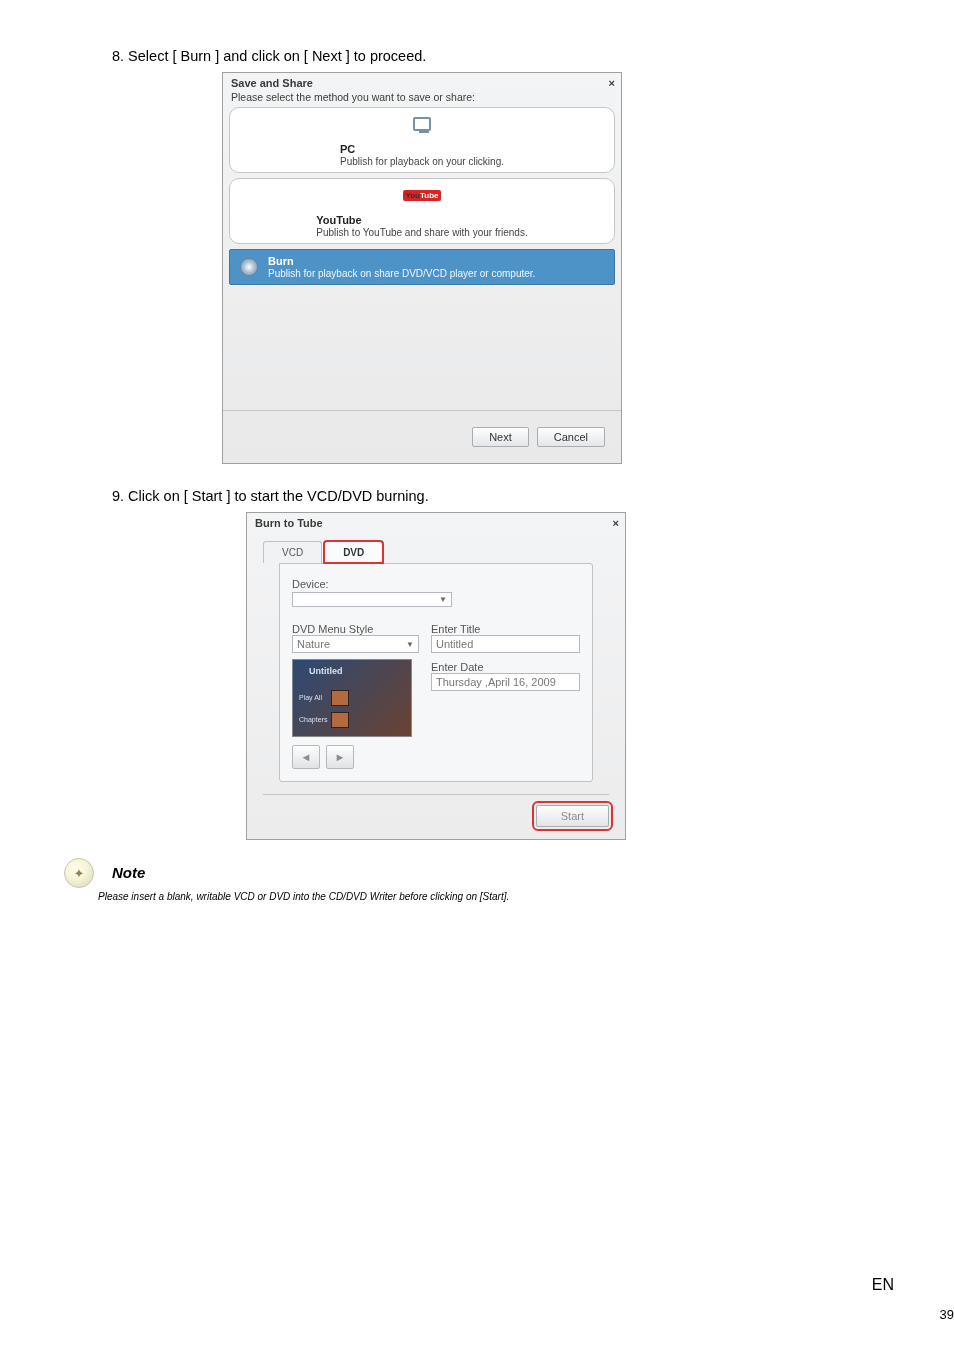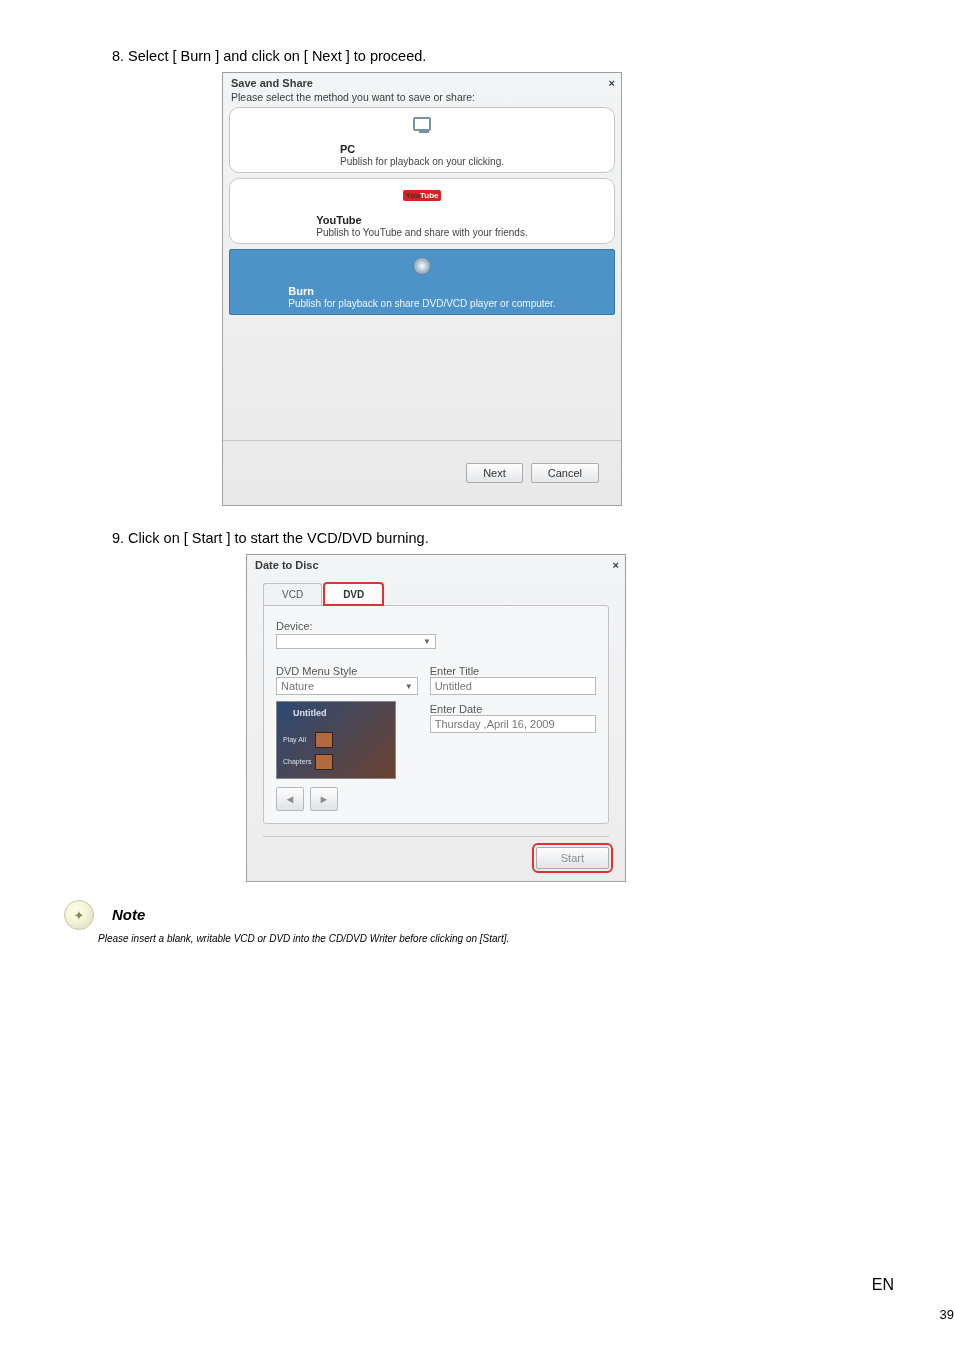--- a/index.html
+++ b/index.html
@@ -40,28 +40,28 @@
     display:flex; align-items:center; gap:8px;
     background:#ffffff; border:1px solid #c6c6c6; border-radius:10px;
     padding:5px 8px; margin-bottom:5px;flex-direction:column;
   }
   .opt .ic { width:22px; height:22px; display:flex; align-items:center; justify-content:center; }
   .opt .txt b { display:block; font-size:11px; color:#222; }
   .opt .txt span { font-size:10px; color:#444; }
   .opt-sel {
     display:flex; align-items:center; gap:8px;
     background:#4e93c7; border:1px solid #3c78a6; border-radius:2px;
-    padding:5px 8px; margin-bottom:5px; color:#fff;flex-direction:column;
+    padding:5px 8px; margin-bottom:5px; color:#fff;
   }
   .opt-sel .ic { width:22px; height:22px; display:flex; align-items:center; justify-content:center; }
   .opt-sel .txt b { display:block; font-size:11px; color:#fff; }
   .opt-sel .txt span { font-size:10px; color:#eef6fd; }
   .dlg1-space { height:120px; }
   .dlg1-actions {
-    border-top:1px solid #c6c6c6; padding:22px; display:flex; justify-content:flex-end; gap:8px;
+    border-top:1px solid #c6c6c6; padding:16px; display:flex; justify-content:flex-end; gap:8px;
   }
   .btn {
     border:1px solid #a9adb2; background:linear-gradient(#fefefe,#e4e6e8);
     padding:3px 16px; font-size:11px; color:#333; border-radius:2px;
   }
 
   
   .dlg2 {
     width: 380px;
     margin-left: 134px;
@@ -72,21 +72,21 @@
   }
   .dlg2-title {
     display:flex; justify-content:space-between; align-items:center;
     padding: 4px 6px 2px 8px; font-weight:bold; font-size:11px;
   }
   .tabs { display:flex; margin: 10px 0 0 16px; }
   .tab { padding:5px 18px; background:#f1f2f3; border:1px solid #bfc2c6; border-bottom:none;
          font-size:10px; color:#555; border-radius:3px 3px 0 0; margin-right:2px;}
   .tab.active { background:#fafbfc; outline:2px solid #d33; outline-offset:-1px; font-weight:bold; color:#333; }
   .panel { background:#f6f7f8; border:1px solid #bfc2c6; border-radius:0 3px 3px 3px;
-           margin:0 16px; padding:10px 12px 12px; }
+           margin:0 32px; padding:10px 12px 12px; }
   .lbl { font-size:11px; color:#555; margin-top:4px; }
   .sel { background:#fff; border:1px solid #b6b9bd; padding:2px 4px; font-size:11px; color:#777;
          display:flex; justify-content:space-between; align-items:center; }
   .sel .car { font-size:8px; color:#666; }
   .row2 { display:flex; gap:12px; margin-top:12px; }
   .col-l { width:46%; } .col-r { width:54%; }
   .thumb {
     width:120px; height:78px; margin-top:6px; background:linear-gradient(135deg,#2c4a74,#6b4232);
     border:1px solid #888; position:relative; font-size:8px; color:#d7e1ee;
   }
@@ -164,21 +164,21 @@
     <div class="dlg1-actions">
       <div class="btn">Next</div>
       <div class="btn">Cancel</div>
     </div>
   </div>
 
   <div class="step9">9. Click on [ Start ] to start the VCD/DVD burning.</div>
 
   <div class="dlg2">
     <div class="dlg2-title">
-      <span>Date to Disc</span>
+      <span>Burn to Tube</span>
       <span>×</span>
     </div>
     <div class="tabs">
       <div class="tab">VCD</div>
       <div class="tab active">DVD</div>
     </div>
     <div class="panel">
       <div class="lbl">Device:</div>
       <div class="sel deviceSel">
         <span></span>

